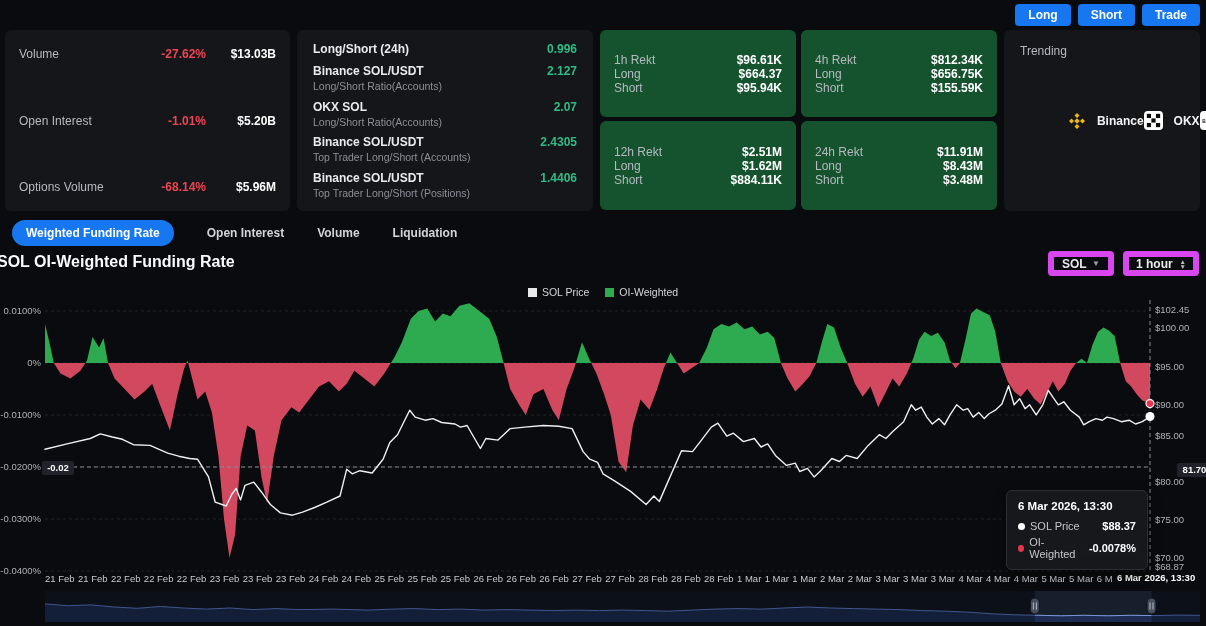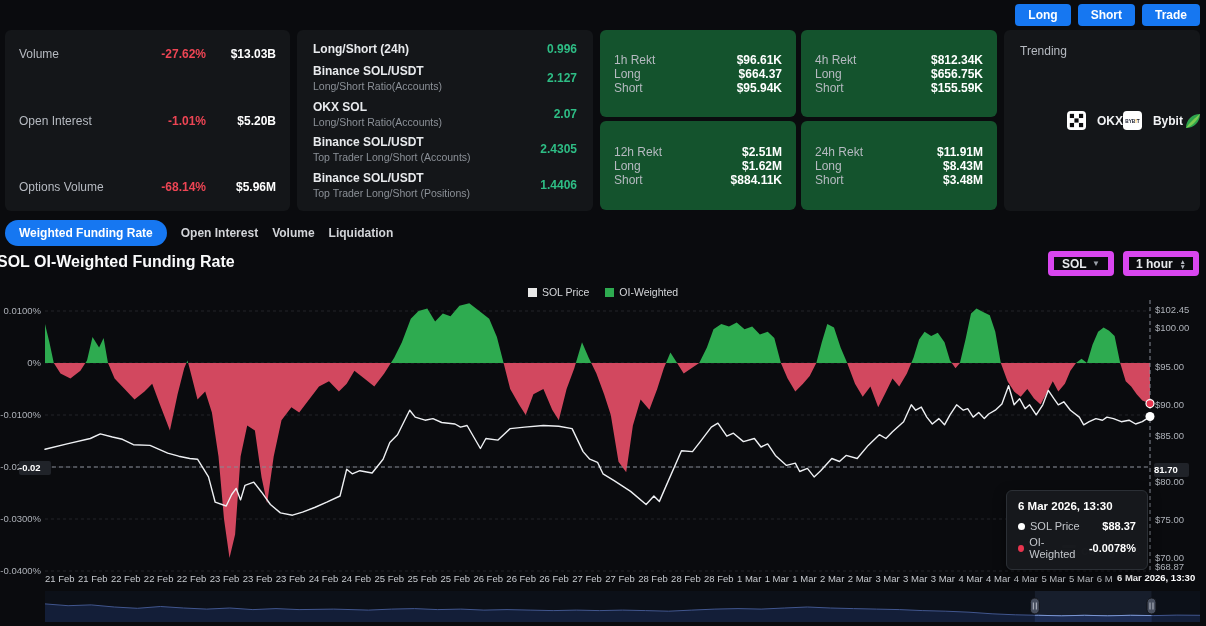--- a/index.html
+++ b/index.html
@@ -12,55 +12,55 @@
   .hdr-btn{background:#1677f1;color:#fff;font-size:12px;font-weight:700;border:none;border-radius:4px;padding:4px 13px;cursor:pointer;}
   
   .panel{background:#141619;border-radius:6px;}
   #stats-panel{left:5px;top:30px;width:285px;height:181px;padding:17px 14px;display:flex;flex-direction:column;justify-content:space-between;}
   .stat-row{display:flex;align-items:center;font-size:12px;}
   .stat-label{color:#b6bac1;}
   .stat-pct{margin-left:auto;width:62px;text-align:right;font-weight:600;}
   .stat-val{width:70px;text-align:right;color:#fff;font-weight:700;}
   .neg{color:#ee4554;} .pos{color:#2ebd85;}
   #ratio-panel{left:297px;top:30px;width:296px;height:181px;padding:12px 16px;display:flex;flex-direction:column;justify-content:space-between;}
-  .ratio-row{display:flex;align-items:center;gap:20px;}
+  .ratio-row{display:flex;gap:20px;}
   .ratio-title{font-size:12px;color:#e8eaed;font-weight:600;}
   .ratio-sub{font-size:10.5px;color:#8b9097;margin-top:2px;}
   .ratio-val{margin-left:auto;font-size:12px;font-weight:700;color:#2ebd85;}
   #rekt-grid{left:600px;top:30px;width:397px;height:180px;display:grid;grid-template-columns:196px 196px;grid-template-rows:87px 89px;gap:4px 5px;}
   .rekt-card{background:#14532d;border-radius:6px;padding:11px 14px;display:flex;flex-direction:column;justify-content:center;}
   .rekt-row{display:flex;font-size:12px;}
   .rekt-row .lbl{color:#b6bac1;}
   .rekt-row .v{margin-left:auto;font-weight:700;color:#fff;}
   #trending-panel{left:1004px;top:30px;width:196px;height:181px;padding:14px 16px;display:flex;justify-content:space-between;}
   .trend-title{font-size:12px;color:#b6bac1;}
   .trend-item{display:flex;align-items:center;gap:10px;cursor:pointer;}
   .trend-name{font-size:12px;font-weight:700;color:#f2f3f5;}
   .trend-ic{width:20px;height:20px;display:flex;align-items:center;justify-content:center;}
   
-  #tabs{left:5px;top:220px;display:flex;align-items:flex-end;gap:14px;}
+  #tabs{left:12px;top:220px;display:flex;align-items:flex-end;gap:33px;}
   .tab{font-size:12px;font-weight:700;color:#d2d4d8;padding:6px 0;cursor:pointer;}
   .tab.active{background:#1677f1;color:#fff;padding:6px 14px;border-radius:16px;}
   
   #chart-title{left:-3px;top:253px;font-size:16px;font-weight:700;color:#fafbfc;}
   #chart-controls{right:7px;top:251px;display:flex;gap:9px;}
   .ctl{border:6px solid #d946ef;border-radius:4px;background:transparent;height:25px;display:flex;align-items:center;font-size:12px;color:#e8eaed;font-weight:600;cursor:pointer;}
   .ctl.sym{width:66px;padding:0 8px;}
   .ctl.intv{width:76px;padding:0 7px;}
   .caret{margin-left:auto;color:#9aa0a8;font-size:8px;}
   .spin{margin-left:auto;display:flex;flex-direction:column;line-height:5px;font-size:6.5px;color:#b6bac1;}
   
   #legend{left:0;top:286px;width:1206px;display:flex;justify-content:center;gap:16px;}
   .lg-item{display:flex;align-items:center;gap:5px;font-size:10.5px;color:#d5d7da;}
   .lg-sw{width:9px;height:9px;display:inline-block;}
   
   .ytick{position:absolute;font-size:9.5px;color:#aeb2b9;}
   .ytick.l{left:0;width:41px;text-align:right;}
   .ytick.r{left:1155px;text-align:left;}
-  .axis-badge{position:absolute;background:#202329;color:#fff;font-size:9.5px;font-weight:700;height:14px;line-height:14px;border-radius:2px;z-index:4;}
+  .axis-badge{position:absolute;background:#202329;color:#fff;font-size:9.5px;font-weight:700;height:14px;line-height:14px;text-align:center;border-radius:2px;z-index:4;margin-left:23px;}
   #x-axis{left:45px;top:573px;width:1068px;display:flex;justify-content:space-between;}
   #x-axis span{font-size:9.5px;color:#c6c9ce;white-space:nowrap;}
   #x-cross{left:1114px;top:572px;font-size:9.5px;font-weight:700;color:#fff;background:#0a0b0e;padding-left:3px;}
   
   #tooltip{left:1006px;top:490px;width:142px;background:rgba(23,25,29,0.97);border:1px solid #2b2f35;border-radius:6px;padding:9px 11px;z-index:6;box-shadow:0 4px 12px rgba(0,0,0,.5);}
   #tooltip .tt-title{font-size:11.5px;font-weight:700;color:#fff;margin-bottom:8px;}
   .tt-row{display:flex;align-items:center;gap:5px;font-size:11px;color:#c3c6cb;margin-top:4px;}
   .tt-dot{width:7px;height:7px;border-radius:50%;}
   .tt-val{margin-left:auto;font-weight:700;color:#fff;}
   #watermark{left:1062px;top:543px;display:flex;align-items:center;gap:5px;color:#45494f;font-size:13px;font-weight:700;z-index:5;}
@@ -182,20 +182,28 @@
           <span class="v pos">$8.43M</span>
         </div>
         <div class="rekt-row">
           <span class="lbl">Short</span>
           <span class="v neg">$3.48M</span>
         </div>
       </div>
     </div>
   <div class="abs panel" id="trending-panel">
     <div class="trend-title">Trending</div>
+  <div class="trend-item">
+        <span class="trend-ic">
+          <svg width="20" height="20" viewBox="0 0 24 24">
+            <path fill="#F0B90B" d="M12 2.4000000000000004L15 5.4L12 8.4L9 5.4Z M12 15.600000000000001L15 18.6L12 21.6L9 18.6Z M5.4 9L8.4 12L5.4 15L2.4000000000000004 12Z M18.6 9L21.6 12L18.6 15L15.600000000000001 12Z M12 8.7L15.3 12L12 15.3L8.7 12Z"></path>
+          </svg>
+        </span>
+        <span class="trend-name">Binance</span>
+      </div>
       <div class="trend-item">
         <span class="trend-ic">
           <svg width="19" height="19" viewBox="0 0 20 20">
             <rect width="20" height="20" rx="4" fill="#fff"></rect>
             <g fill="#0b0b0d">
               <rect x="3" y="3" width="4.4" height="4.4"></rect>
               <rect x="12.6" y="3" width="4.4" height="4.4"></rect>
               <rect x="7.8" y="7.8" width="4.4" height="4.4"></rect>
               <rect x="3" y="12.6" width="4.4" height="4.4"></rect>
               <rect x="12.6" y="12.6" width="4.4" height="4.4"></rect>

